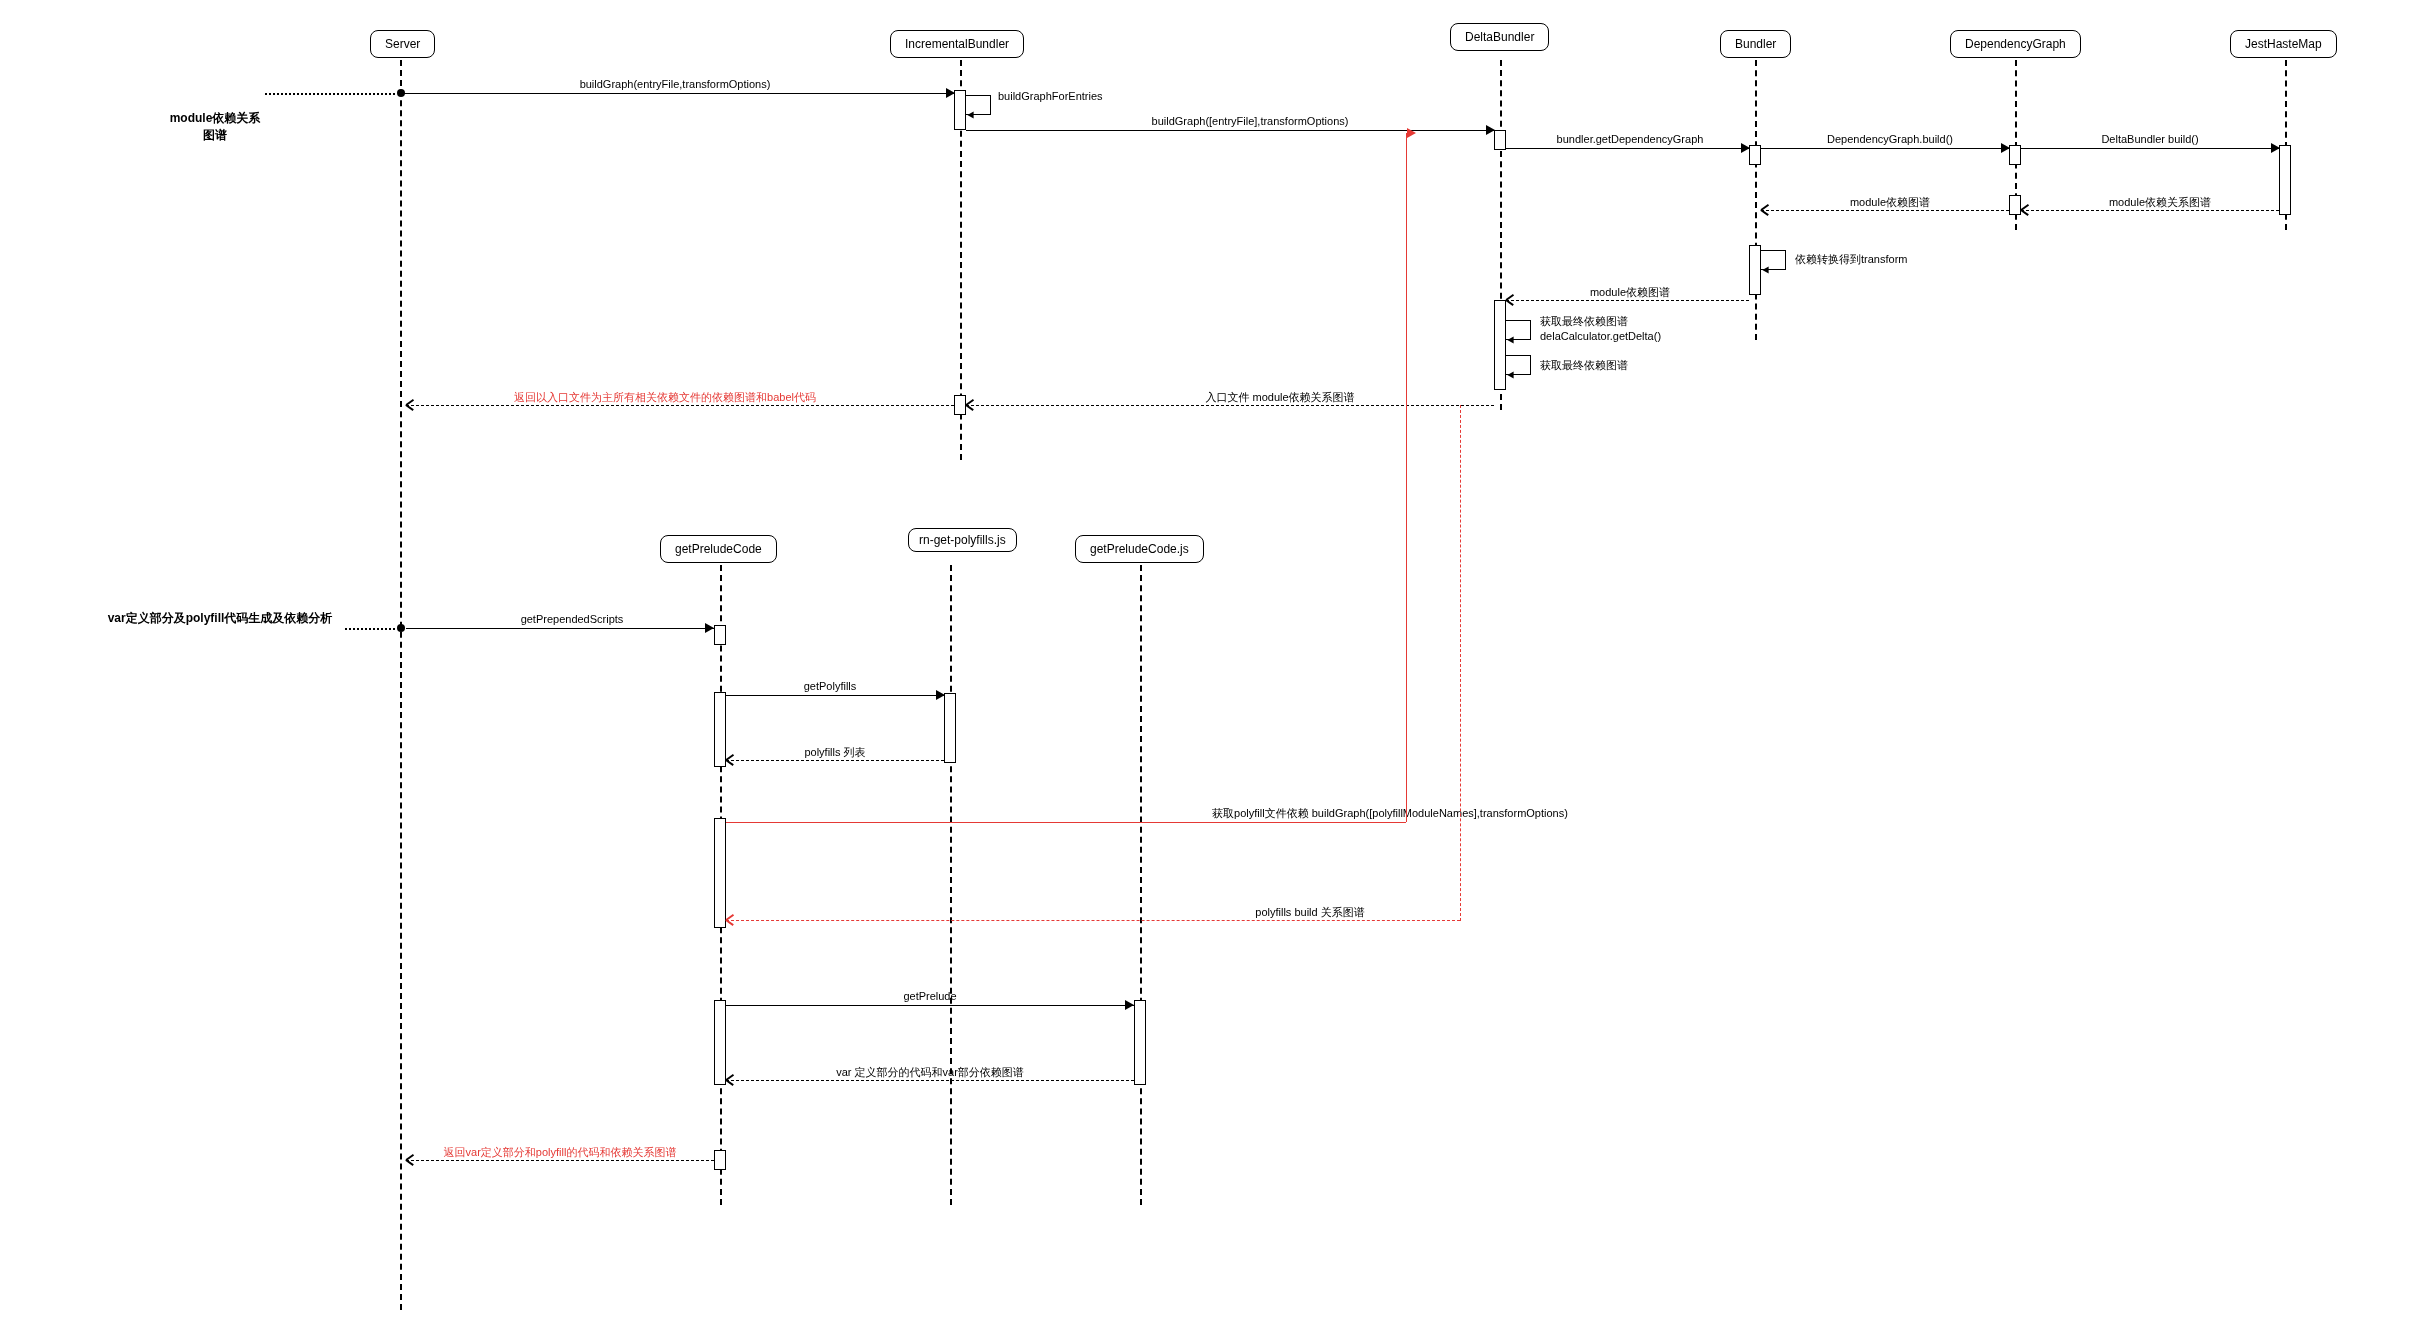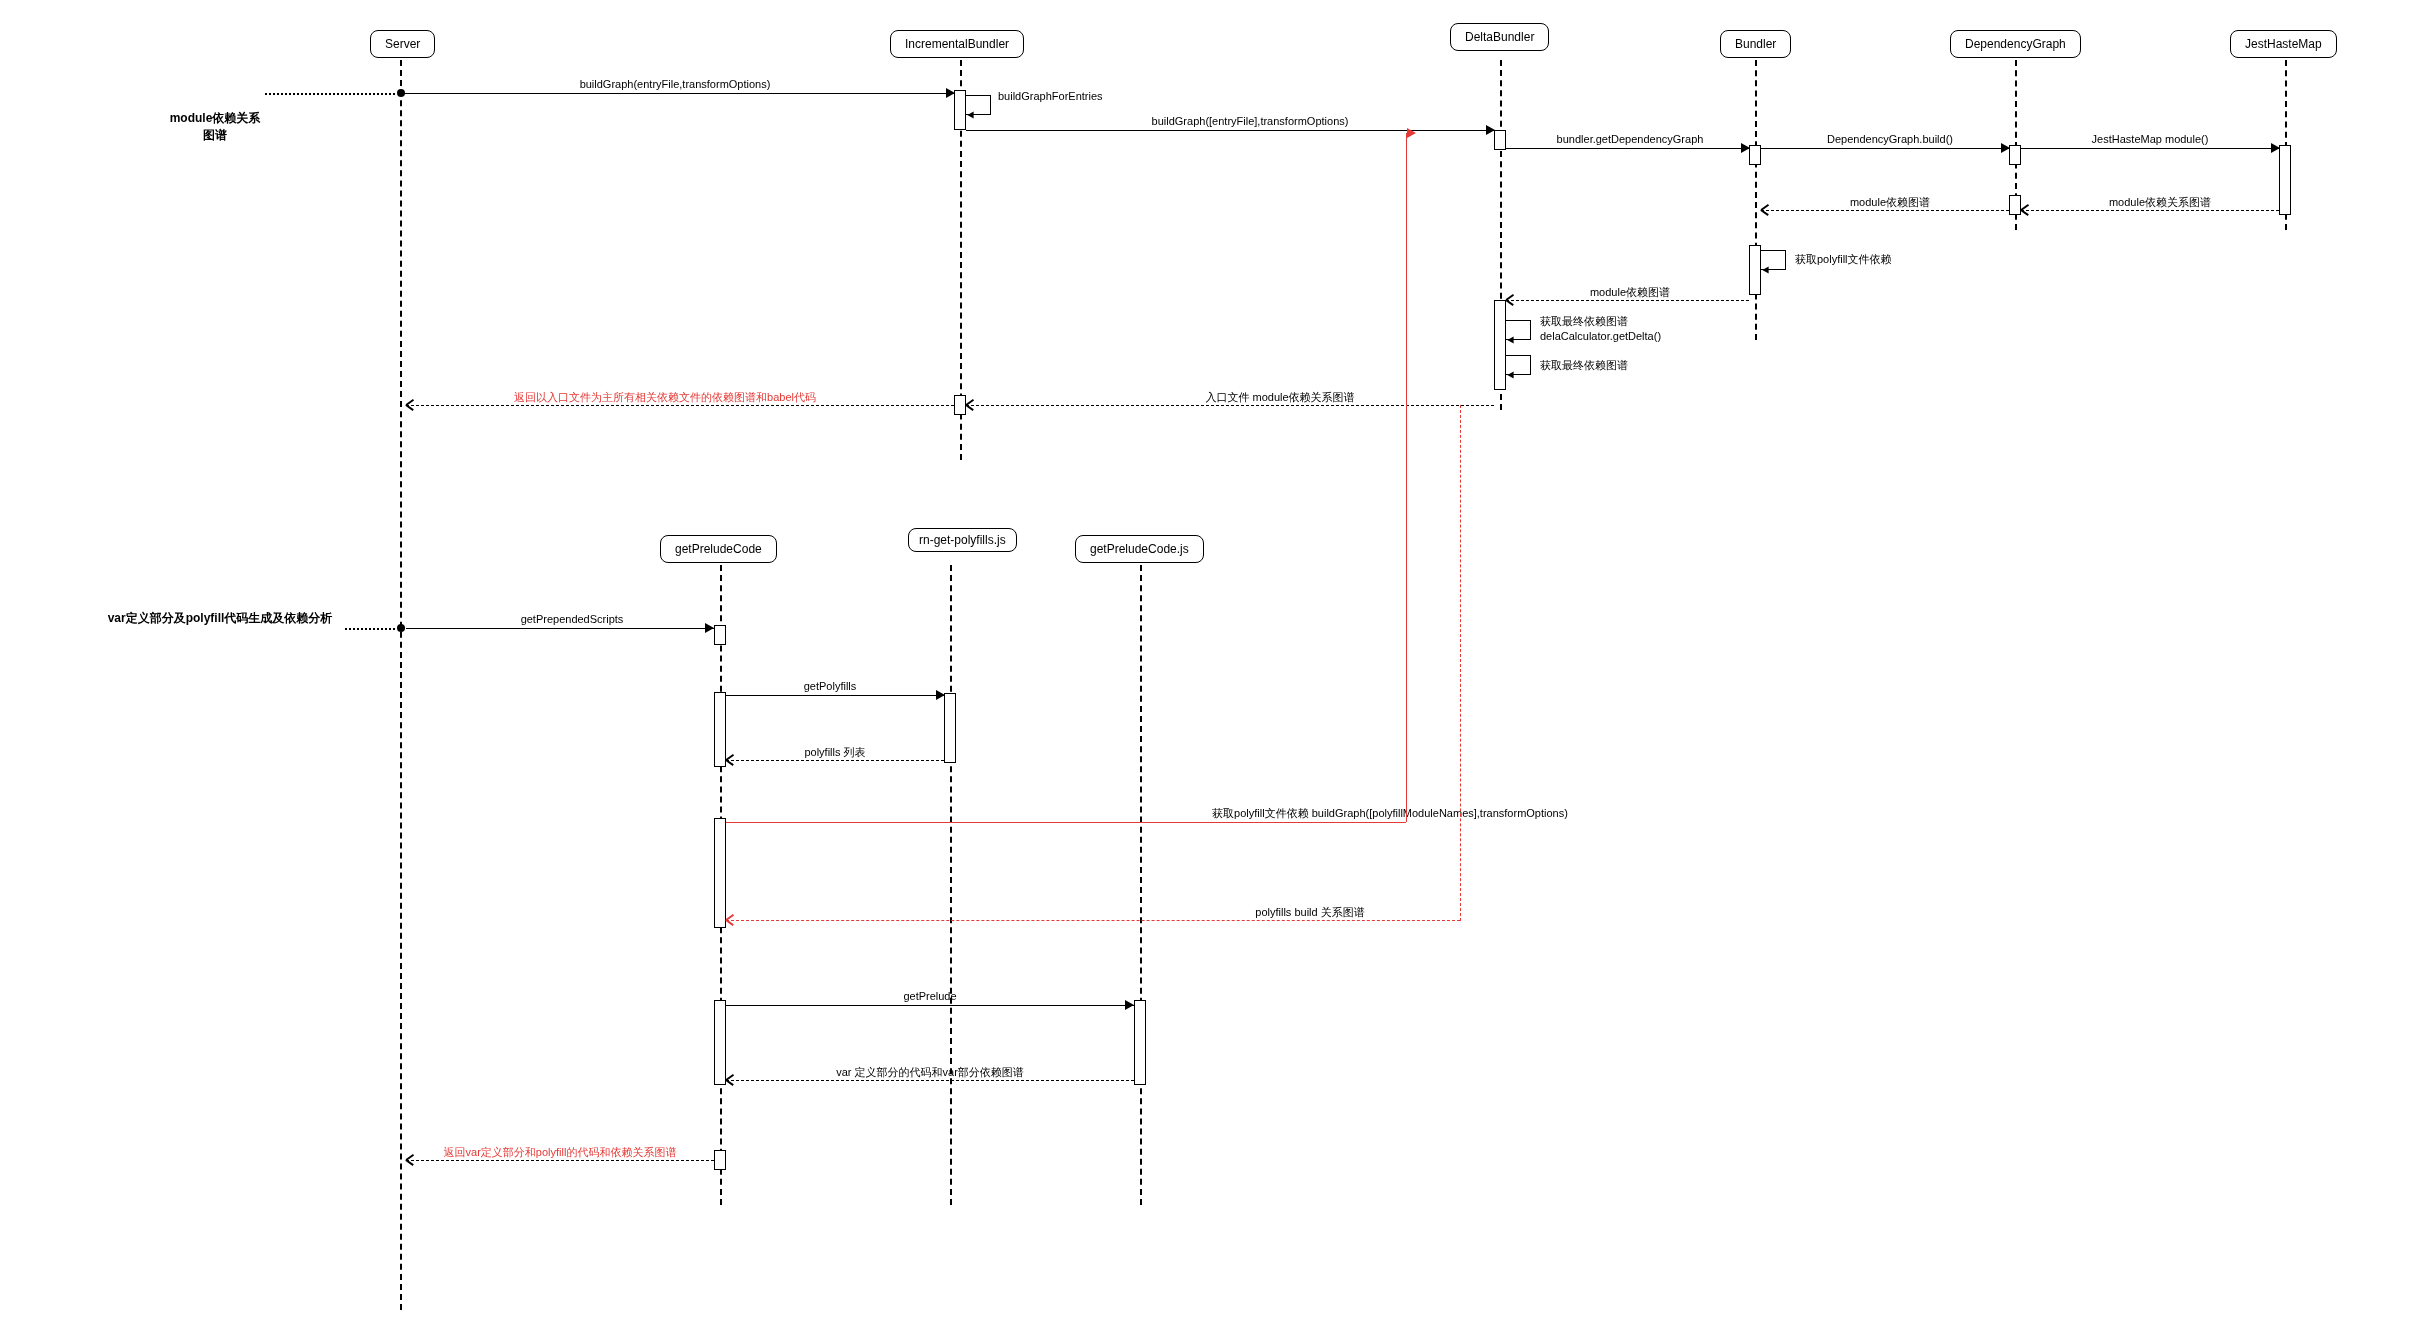--- a/index.html
+++ b/index.html
@@ -72,37 +72,37 @@
 <div class="activation" style="left:1749px;top:145px;height:20px"></div>
 
 <div class="msg-arrow solid" style="left:1761px;top:148px;width:249px"></div>
 <div class="arrowhead right" style="left:2001px;top:143px"></div>
 <div class="msg-label" style="left:1800px;top:133px;width:180px">DependencyGraph.build()</div>
 
 <div class="activation" style="left:2009px;top:145px;height:20px"></div>
 
 <div class="msg-arrow solid" style="left:2021px;top:148px;width:259px"></div>
 <div class="arrowhead right" style="left:2271px;top:143px"></div>
-<div class="msg-label" style="left:2060px;top:133px;width:180px">JestHasteMap  module()</div>
+<div class="msg-label" style="left:2060px;top:133px;width:180px">DeltaBundler  build()</div>
 
 <div class="activation" style="left:2279px;top:145px;height:70px"></div>
 
 <div class="msg-arrow dashed" style="left:2021px;top:210px;width:258px"></div>
 <div class="arrowhead left open" style="left:2021px;top:205px"></div>
 <div class="msg-label" style="left:2080px;top:195px;width:160px">module依赖关系图谱</div>
 <div class="activation" style="left:2009px;top:195px;height:20px"></div>
 
 <div class="msg-arrow dashed" style="left:1761px;top:210px;width:248px"></div>
 <div class="arrowhead left open" style="left:1761px;top:205px"></div>
 <div class="msg-label" style="left:1820px;top:195px;width:140px">module依赖图谱</div>
 
 <div class="activation" style="left:1749px;top:245px;height:50px"></div>
 <div class="self-loop" style="left:1761px;top:250px;width:25px;height:20px"></div>
 <div class="arrowhead left" style="left:1761px;top:265px;transform:scale(0.7)"></div>
-<div class="msg-label" style="left:1795px;top:252px">获取polyfill文件依赖</div>
+<div class="msg-label" style="left:1795px;top:252px">依赖转换得到transform</div>
 
 <div class="msg-arrow dashed" style="left:1506px;top:300px;width:243px"></div>
 <div class="arrowhead left open" style="left:1506px;top:295px"></div>
 <div class="msg-label" style="left:1560px;top:285px;width:140px">module依赖图谱</div>
 
 <div class="activation" style="left:1494px;top:300px;height:90px"></div>
 <div class="self-loop" style="left:1506px;top:320px;width:25px;height:20px"></div>
 <div class="arrowhead left" style="left:1506px;top:335px;transform:scale(0.7)"></div>
 <div class="msg-label" style="left:1540px;top:314px">获取最终依赖图谱</div>
 <div class="msg-label" style="left:1540px;top:330px">delaCalculator.getDelta()</div>

